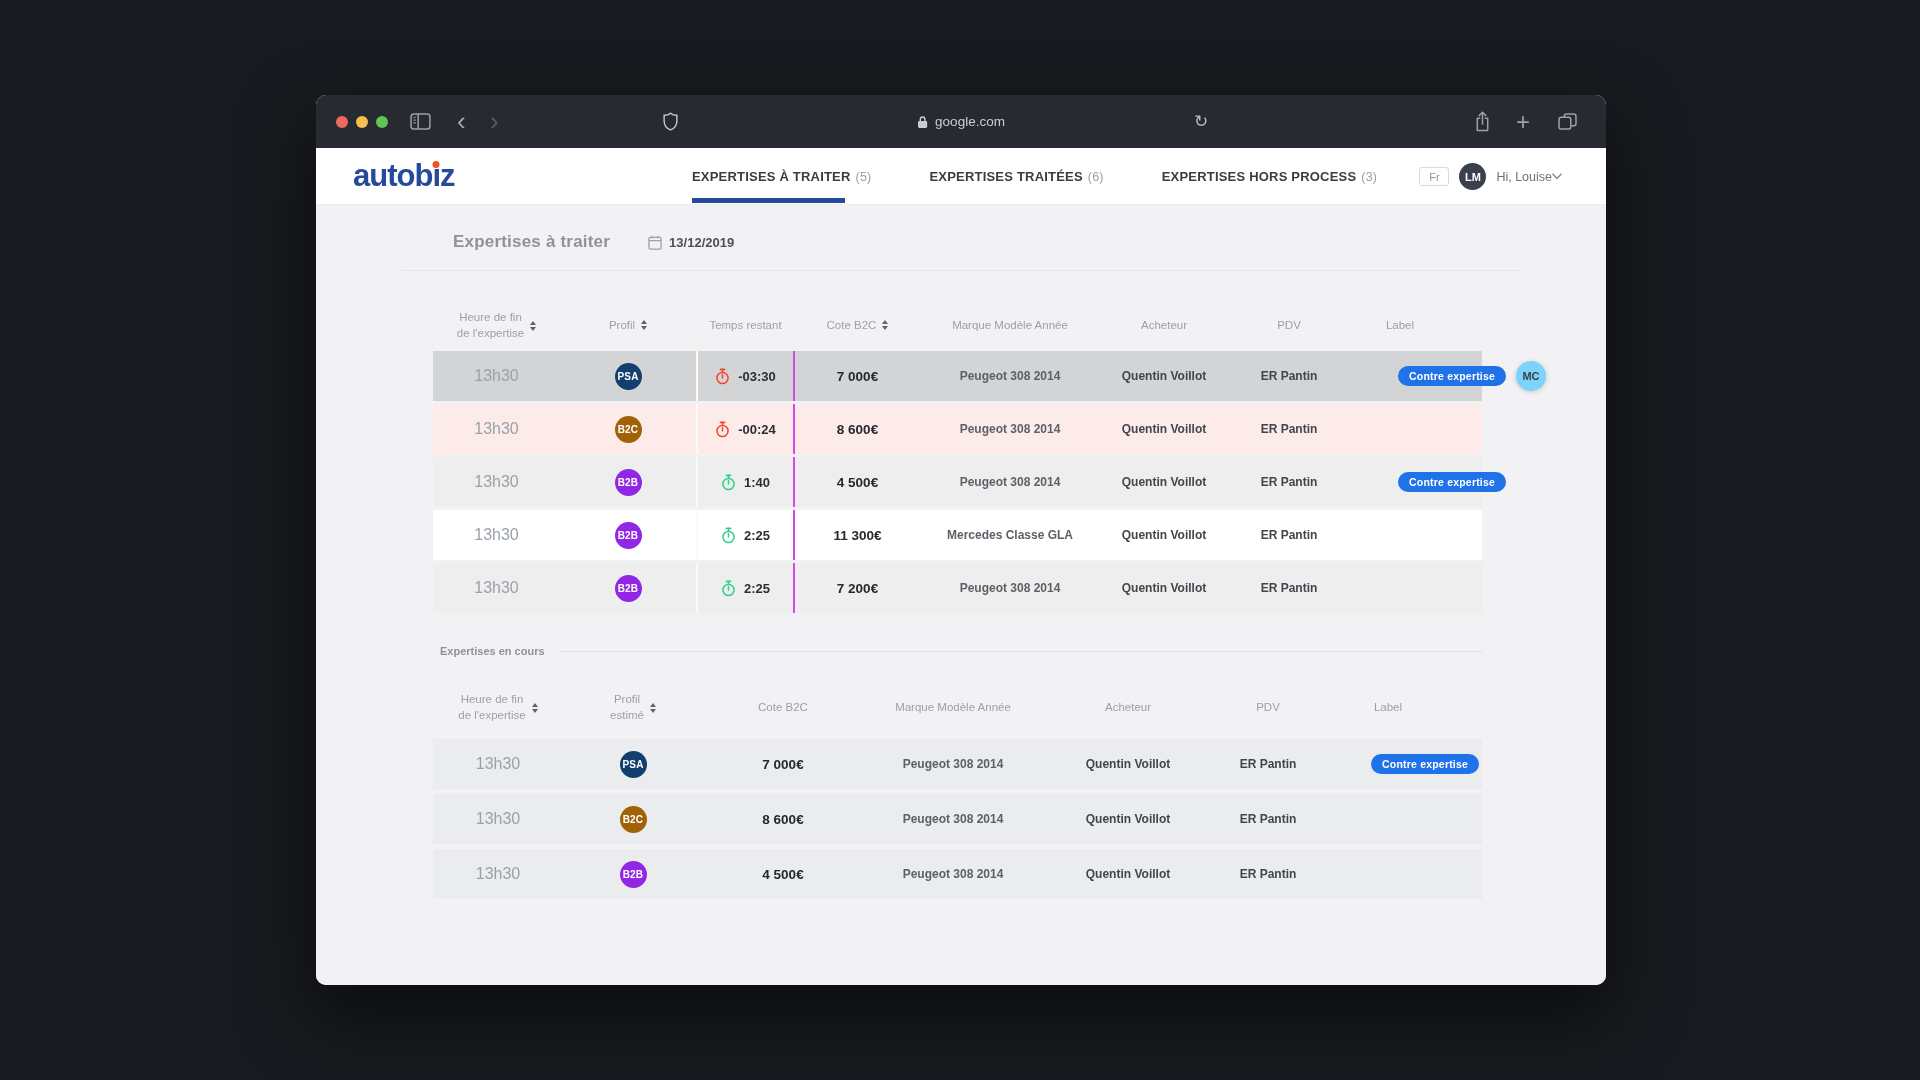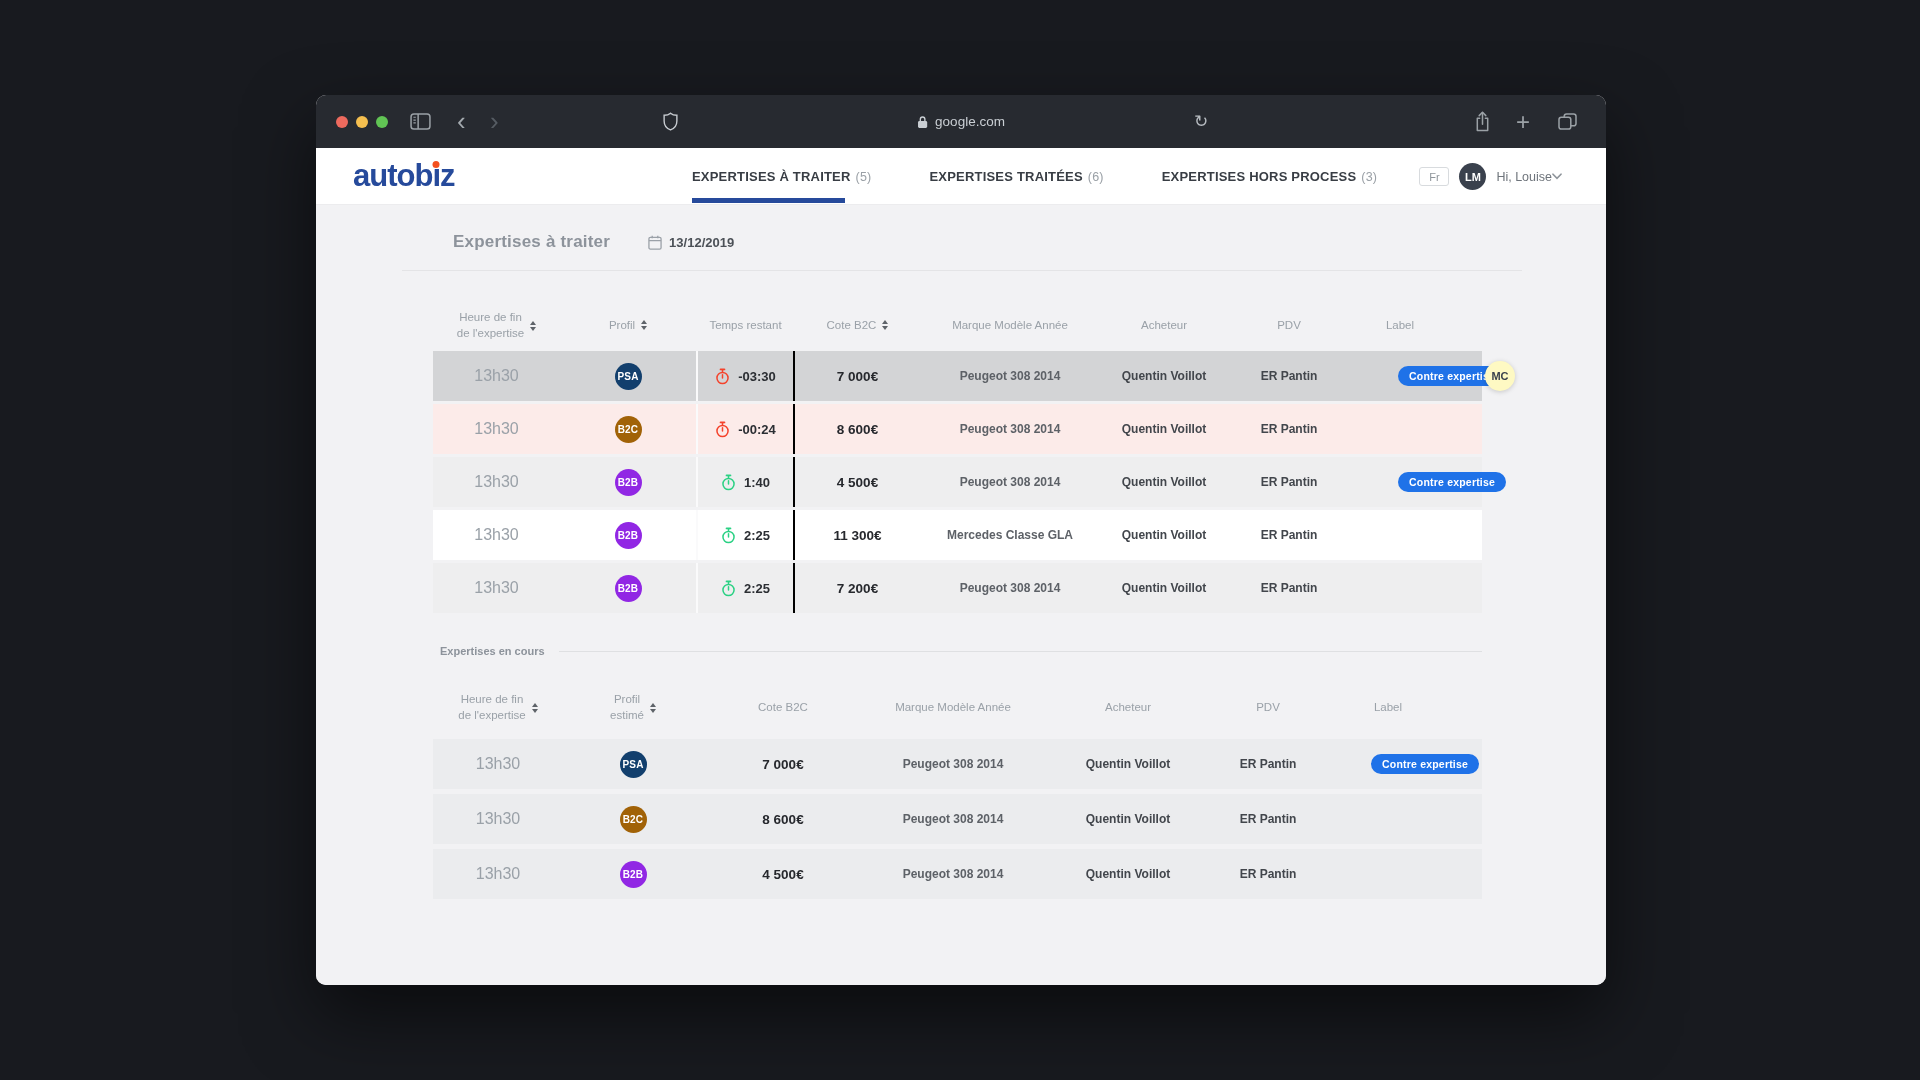--- a/index.html
+++ b/index.html
@@ -71,28 +71,28 @@
   .trow.sel   { background:#d3d4d6; }
   .trow.late  { background:#fcebe9; }
   .trow.alt   { background:#eeeeef; }
   .trow.white { background:#ffffff; }
   .trow.prog  { background:#ebecee; }
 
   .cell { text-align:center; white-space:nowrap; }
   .time { font-size:16px; color:#9aa1a8; }
   .badge { width:27px; height:27px; border-radius:50%; margin:0 auto; display:flex; align-items:center; justify-content:center; color:#fff; font-weight:bold; font-size:10px; letter-spacing:.2px; }
   .badge.psa { background:#123f6d; } .badge.b2c { background:#a16207; } .badge.b2b { background:#9127e4; }
-  .temps { display:flex; align-items:center; justify-content:center; gap:8px; height:50px; border-left:2px solid #fafafb; border-right:2px solid #000000; }
+  .temps { display:flex; align-items:center; justify-content:center; gap:8px; height:50px; border-left:2px solid #fafafb; border-right:2px solid #d946ef; }
   .temps.st-late { color:#f4432c; } .temps.st-ok { color:#2bd184;text-align:center; }
   .timer-text { font-weight:bold; color:#2b2e33; font-size:13px; }
   .cote { font-weight:bold; color:#26282d; font-size:13.5px; }
   .marque { font-weight:bold; color:#5d6167; font-size:12px; }
   .person { font-weight:bold; color:#42464c; font-size:12px; }
   .pill { display:inline-block; background:#1f72e8; color:#fff; font-size:10.5px; font-weight:bold; padding:4px 11px; border-radius:11px; letter-spacing:.2px;margin-left:48px; }
-  .assignee { position:absolute; left:1052px; top:61px; width:30px; height:30px; border-radius:50%; background:#fef9c3; box-shadow:0 1px 5px rgba(0,0,0,.18); display:flex; align-items:center; justify-content:center; font-size:11px; font-weight:bold; color:#3a414d; }
+  .assignee { position:absolute; left:1083px; top:61px; width:30px; height:30px; border-radius:50%; background:#7dd3fc; box-shadow:0 1px 5px rgba(0,0,0,.18); display:flex; align-items:center; justify-content:center; font-size:11px; font-weight:bold; color:#3a414d; }
 
   .section-head { position:absolute; left:124px; top:440px; width:1042px; display:flex; align-items:center; gap:14px; }
   .section-title { font-size:11px; font-weight:bold; color:#8d939b; white-space:nowrap; }
   .section-line { flex:1; height:1px; background:#dfe0e2; }
 </style>
 </head>
 <body>
 
 <div class="window">
 

